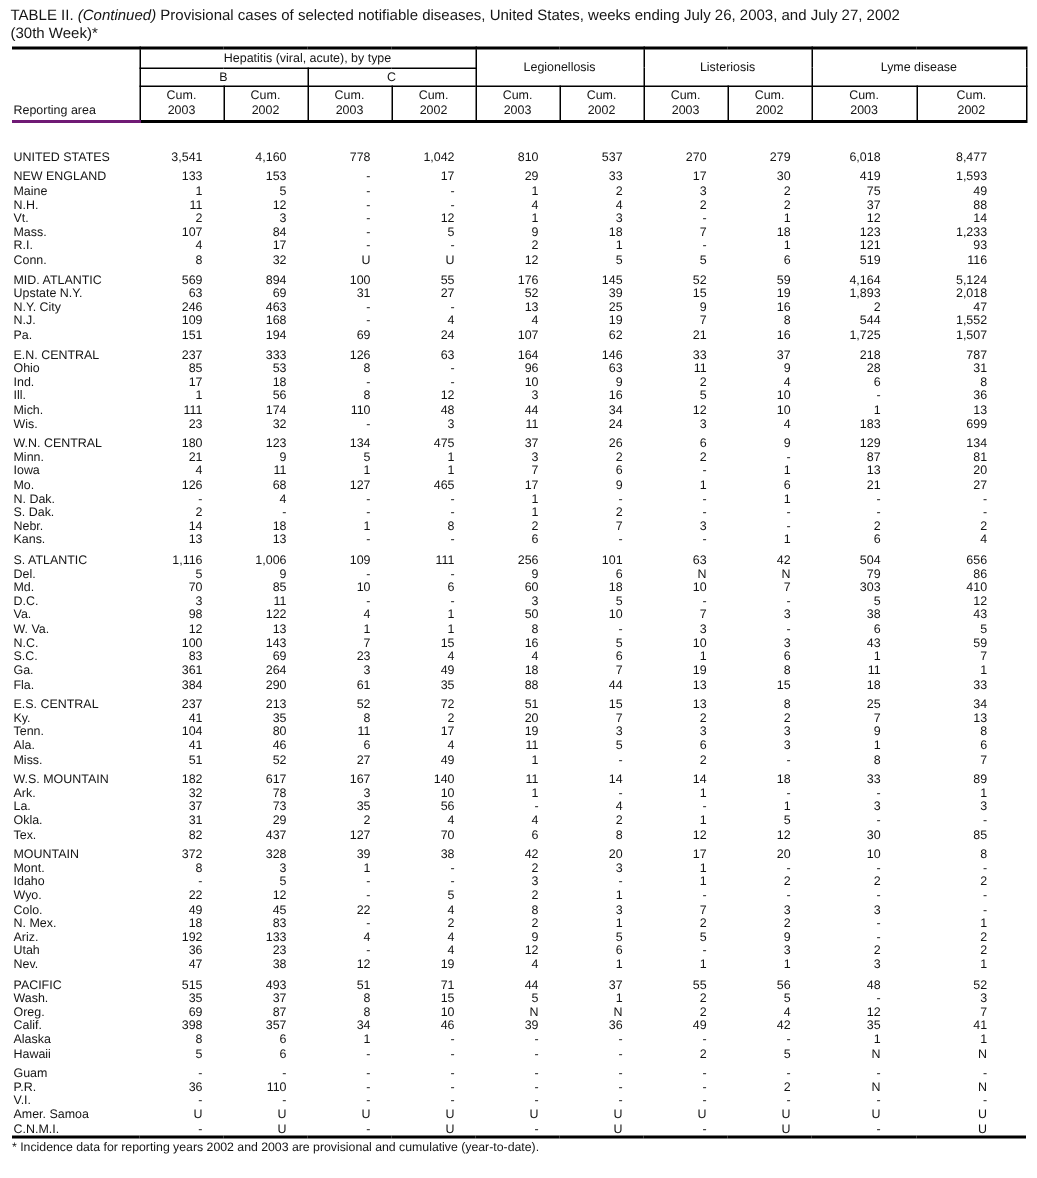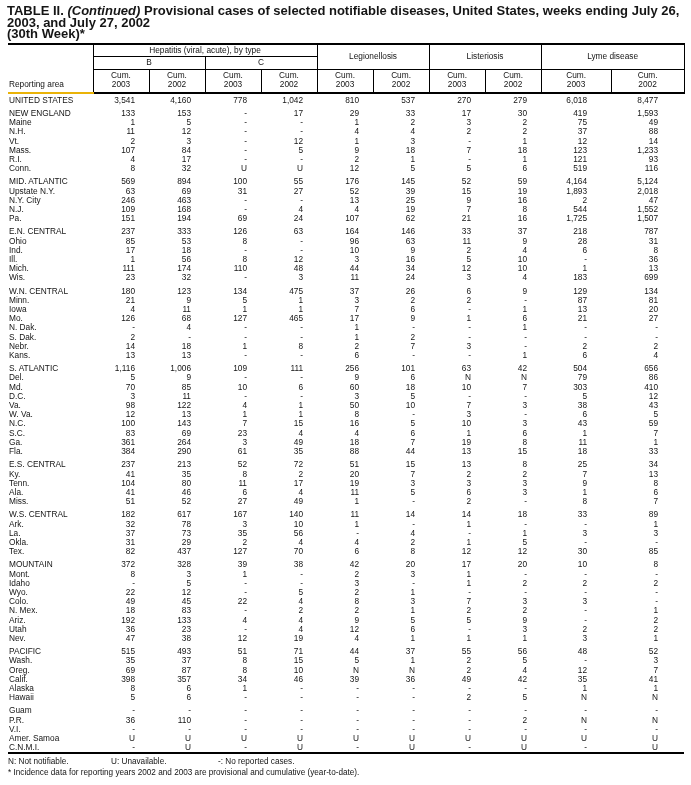--- a/index.html
+++ b/index.html
@@ -4,21 +4,21 @@
 <style>
   html,body { margin:0; padding:0; background:#ffffff; }
   body {
     width:691px; height:785px; overflow:hidden;
     font-family:"Liberation Sans", sans-serif;
     color:#111111;
     -webkit-font-smoothing:antialiased;
   }
   .page { padding:4px 5px 0 7px; }
   .title {
-    font-size:13px; font-weight:bold; line-height:11.6px;
+    font-size:10px; font-weight:normal; line-height:11.6px;
     margin:1px 0 3px 0; color:#151515;
   }
   table.disease {
     border-collapse:collapse; table-layout:fixed;
     width:676px; margin-left:1px;
     border-top:2px solid #000; border-bottom:2px solid #000;
   }
   col.c-area { width:85px; }
   col.c-num  { width:56px; }
   col.c-lyme1 { width:70px; }
@@ -26,38 +26,38 @@
   thead th {
     font-weight:normal; font-size:8.3px; line-height:9.5px;
     padding:1px 1px; color:#141414;
   }
   th.grp {
     border-left:1px solid #000; border-right:1px solid #000;
     border-bottom:1px solid #000; text-align:center; vertical-align:middle;
   }
   th.area-h {
     text-align:left; vertical-align:bottom;
-    border-right:1px solid #000; border-bottom:2px solid #eab308;
+    border-right:1px solid #000; border-bottom:2px solid #701a75;
     padding:0 0 2px 1px;
   }
   th.cum {
     border-left:1px solid #000; border-right:1px solid #000;
     border-bottom:2px solid #000;
     vertical-align:top; padding:1px 0 2px 0;
   }
   tbody td {
     font-size:8.3px; line-height:9.2px; padding:0; color:#141414;
     white-space:nowrap;
   }
   td.area { text-align:left; padding-left:1px; }
   td.num  { text-align:right; padding-right:14px; }
   td.num:nth-child(10) { padding-right:24px; }
   td.num:nth-child(11) { padding-right:26px; }
   tr.gap td { height:4px; line-height:4px; font-size:1px; }
-  tbody tr:first-child td { padding-top:2px; }
+  tbody tr:first-child td { padding-top:18px; }
   .legend {
     font-size:8.2px; line-height:10px; margin:3px 0 0 1px; color:#141414;
   }
   .legend .leg1 { display:inline-block; width:103px; }
   .legend .leg2 { display:inline-block; width:107px; }
   .footnote {
     font-size:8.2px; line-height:10px; margin:1px 0 0 1px; color:#141414;
   }
 </style>
 </head>
@@ -706,21 +706,21 @@
           <td class="num">-</td>
           <td class="num">2</td>
           <td class="num">-</td>
           <td class="num">8</td>
           <td class="num">7</td>
         </tr>
         <tr class="gap">
           <td colspan="11"></td>
         </tr>
         <tr>
-          <td class="area">W.S. CENTRAL</td>
+          <td class="area">W.S. MOUNTAIN</td>
           <td class="num">182</td>
           <td class="num">617</td>
           <td class="num">167</td>
           <td class="num">140</td>
           <td class="num">11</td>
           <td class="num">14</td>
           <td class="num">14</td>
           <td class="num">18</td>
           <td class="num">33</td>
           <td class="num">89</td>
@@ -1042,18 +1042,15 @@
           <td class="num">-</td>
           <td class="num">U</td>
           <td class="num">-</td>
           <td class="num">U</td>
           <td class="num">-</td>
           <td class="num">U</td>
         </tr>
       </tbody>
   </table>
 
-  <div class="legend">
-    <span class="leg1">N: Not notifiable.</span><span class="leg2">U: Unavailable.</span><span>-: No reported cases.</span>
-  </div>
   <div class="footnote">* Incidence data for reporting years 2002 and 2003 are provisional and cumulative (year-to-date).</div>
 
 </div>
 
 </body></html>

